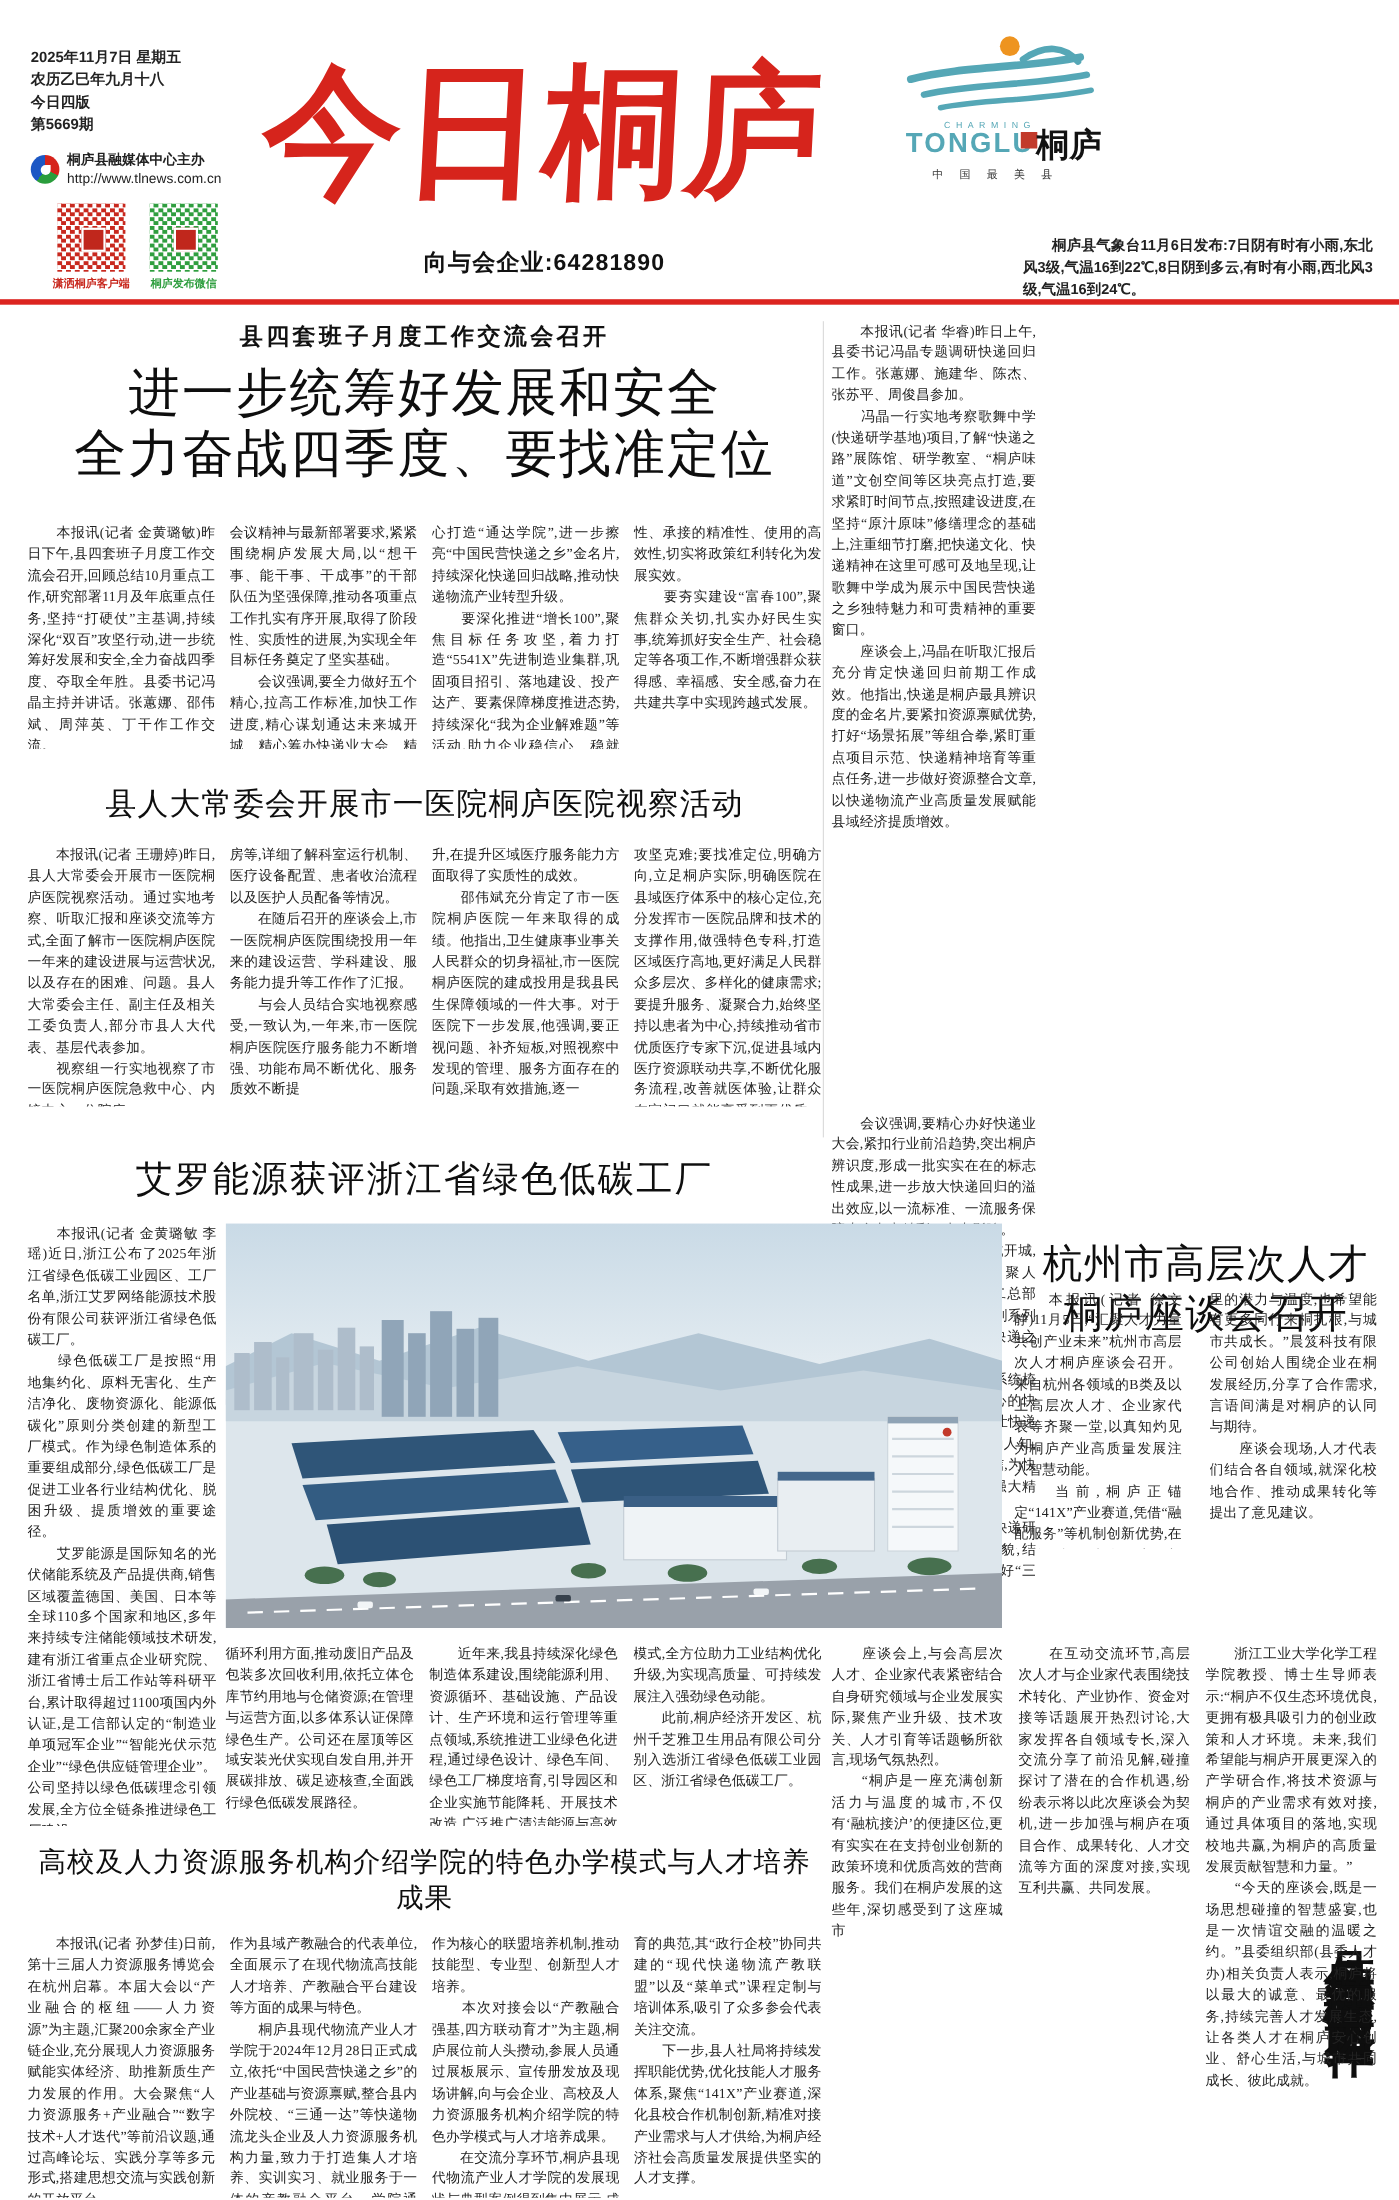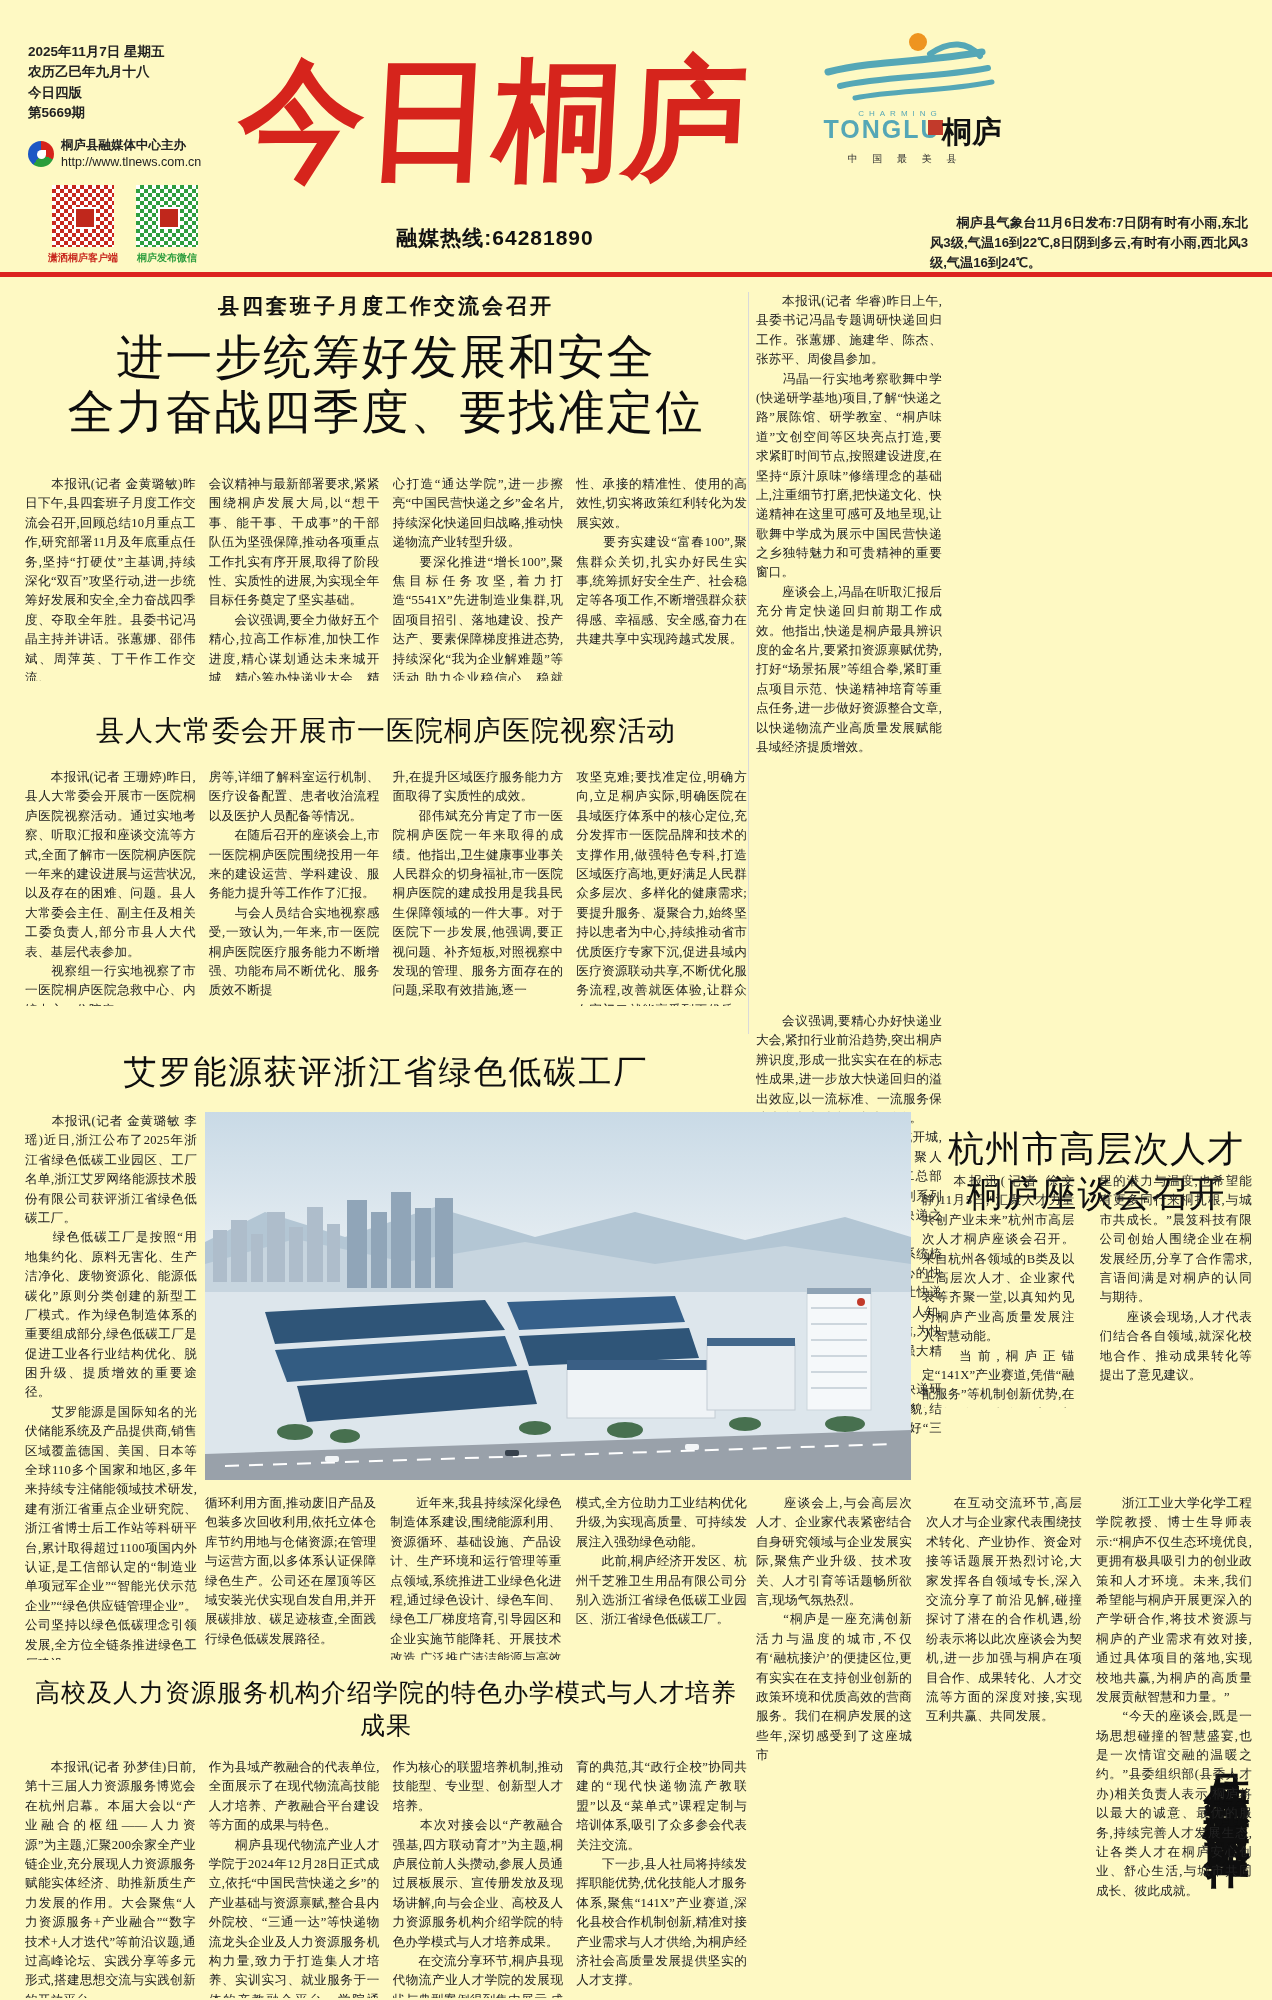--- a/index.html
+++ b/index.html
@@ -1,16 +1,16 @@
 <!DOCTYPE html>
 <html><head>
 <meta charset="utf-8">
 <style>
   html,body{margin:0;padding:0;background:#e8e8e8;}
-  .page{position:relative;width:1272px;height:2000px;background:#fef9c3;margin:0 auto;
+  .page{position:relative;width:1272px;height:2000px;background:#ffffff;margin:0 auto;
         font-family:"Liberation Serif",serif;color:#1a1a1a;overflow:hidden;}
   
   .header-left{position:absolute;left:28px;top:42px;width:195px;}
   .date-block{font-family:"Liberation Sans",sans-serif;font-size:13.5px;font-weight:700;line-height:1.5;color:#222;}
   .publisher-row{display:flex;align-items:center;gap:7px;margin-top:14px;}
   .media-logo{width:26px;height:26px;border-radius:50%;flex:0 0 26px;
       background:conic-gradient(#d6231b 0 115deg,#2a9d3c 115deg 215deg,#1c57c4 215deg 360deg);position:relative;}
   .media-logo::after{content:"";position:absolute;left:9px;top:9px;width:9px;height:9px;background:#fff;border-radius:50% 0 50% 50%;}
   .publisher-lines{font-family:"Liberation Sans",sans-serif;font-size:12.5px;line-height:1.35;color:#222;}
   .publisher-lines .l1{font-weight:700;}
@@ -101,21 +101,21 @@
             <div class="seal"></div>
           </div>
         <div class="qr-label green">桐庐发布微信</div>
       </div>
     </div>
   </div>
 
   <div class="masthead">
     <div class="masthead-text">今日桐庐</div>
   </div>
-  <div class="hotline">融媒热线:64281890</div>
+  <div class="hotline">向与会企业:64281890</div>
 
   <div class="tonglu-logo">
     <svg viewBox="0 0 210 150" width="210" height="150">
       <circle cx="118" cy="16" r="9" fill="#ee9420"></circle>
       <g stroke="#55a7b6" fill="none" stroke-linecap="round">
         <path d="M28,46 C75,34 130,36 182,26" stroke-width="7"></path>
         <path d="M40,60 C85,50 135,52 188,42" stroke-width="6"></path>
         <path d="M55,72 C95,64 140,66 192,56" stroke-width="5"></path>
         <path d="M130,28 C150,14 168,16 180,30" stroke-width="6"></path>
       </g>

